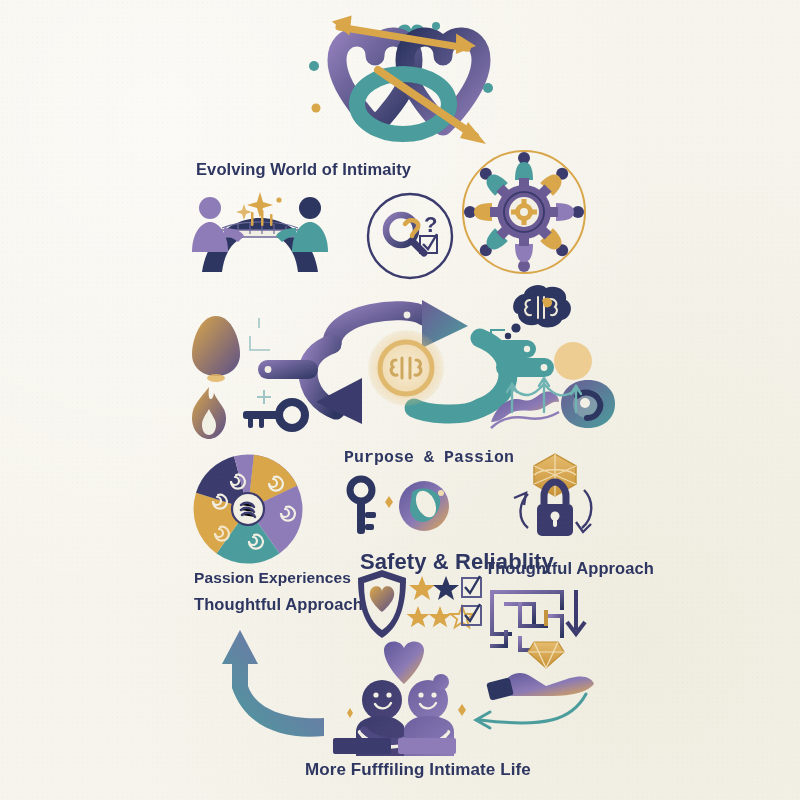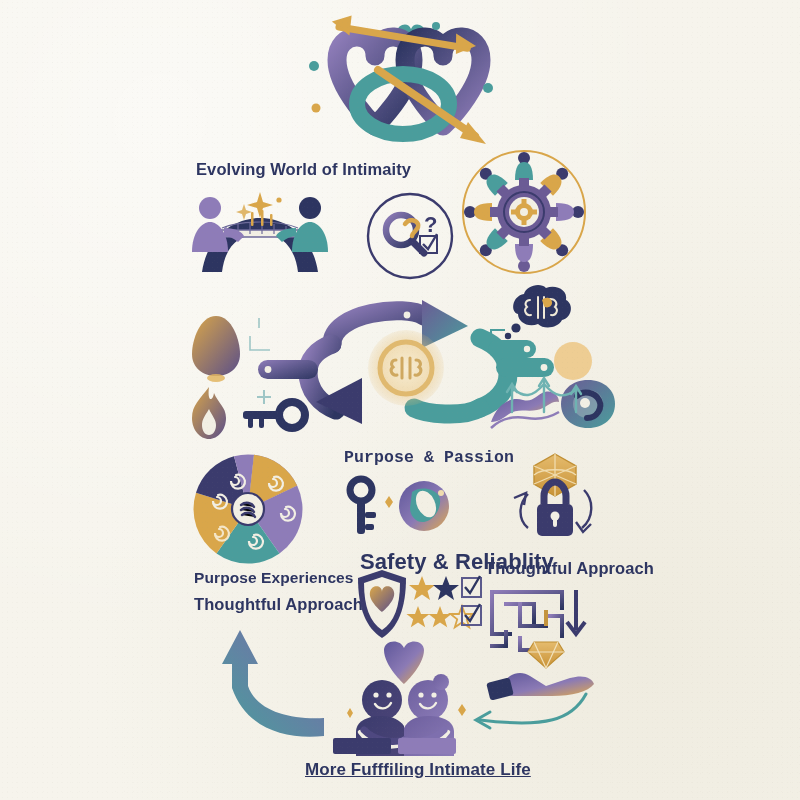--- a/index.html
+++ b/index.html
@@ -458,21 +458,21 @@
       </g>
       <g fill="none" stroke="#3b3b6d" stroke-width="2.4">
         <path d="M22 46 C12 56 12 72 22 80"></path>
         <polyline points="8,50 20,45 18,57"></polyline>
         <path d="M78 42 C88 52 88 70 76 80"></path>
         <polyline points="70,74 77,84 85,76"></polyline>
       </g>
     </svg>
   </div>
 
-  <div class="label" style="left:194px; top:570px; font-size:15.5px;">Purpose Experiences</div>
+  <div class="label" style="left:194px; top:570px; font-size:15.5px;">Passion Experiences</div>
   <div class="label" style="left:360px; top:551px; font-size:22px;">Safety &amp; Reliablity</div>
   <div class="label" style="left:485px; top:560px; font-size:16.5px;">Thoughtful Approach</div>
   <div class="label" style="left:194px; top:596px; font-size:16.5px;">Thoughtful Approach</div>
 
   <div class="fig" style="left:352px; top:566px;">
     <svg width="120" height="76" viewBox="0 0 120 76">
       <g>
         <path d="M30 4 L54 12 C54 42 46 62 30 72 C14 62 6 42 6 12 Z" fill="#3b3b6d"></path>
         <path d="M30 11 L48 17 C48 41 42 56 30 64 C18 56 12 41 12 17 Z" fill="#f2efe4"></path>
         <path d="M30 26 C30 19 40 18 42 26 C44 35 30 46 30 46 C30 46 16 35 18 26 C20 18 30 19 30 26 Z" fill="url(#gGoldPurp)"></path>
@@ -582,15 +582,15 @@
     <svg width="58" height="16" viewBox="0 0 58 16">
         <rect width="58" height="16" rx="2" fill="#3b3b6d"></rect>
       </svg>
   </div>
   <div class="fig" style="left:398px; top:738px;">
     <svg width="58" height="16" viewBox="0 0 58 16">
         <rect width="58" height="16" rx="2" fill="#8e7cb8"></rect>
       </svg>
   </div>
 
-  <div class="label" style="left:305px; top:761px; font-size:17px;text-decoration:underline;">More Fufffiling Intimate Life</div>
+  <div class="label" style="left:305px; top:761px; font-size:17px;">More Fufffiling Intimate Life</div>
 
 </div>
 
 </body></html>

